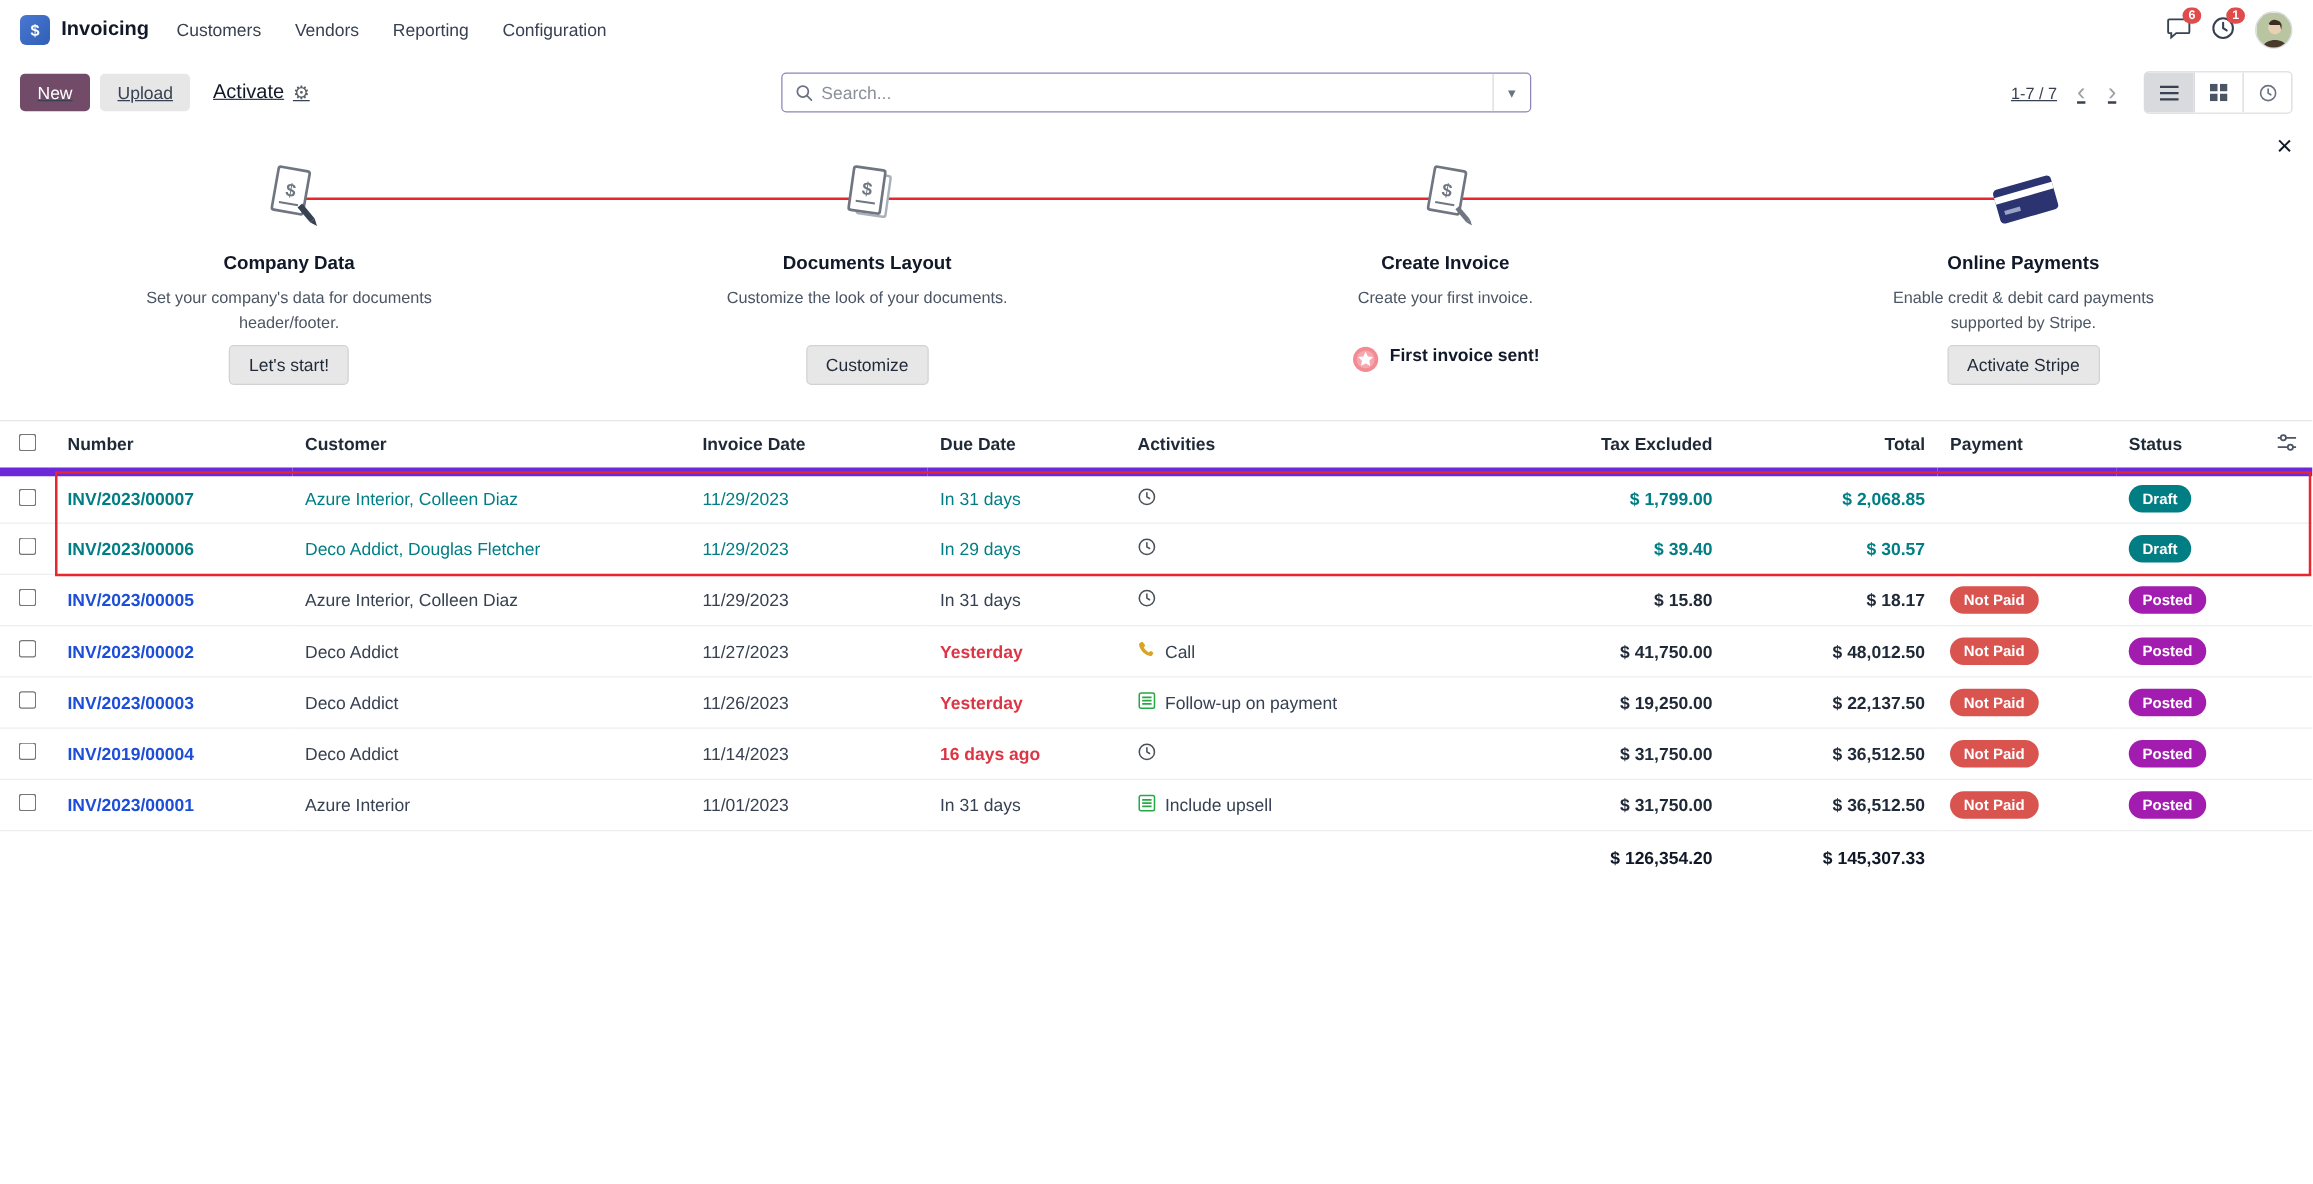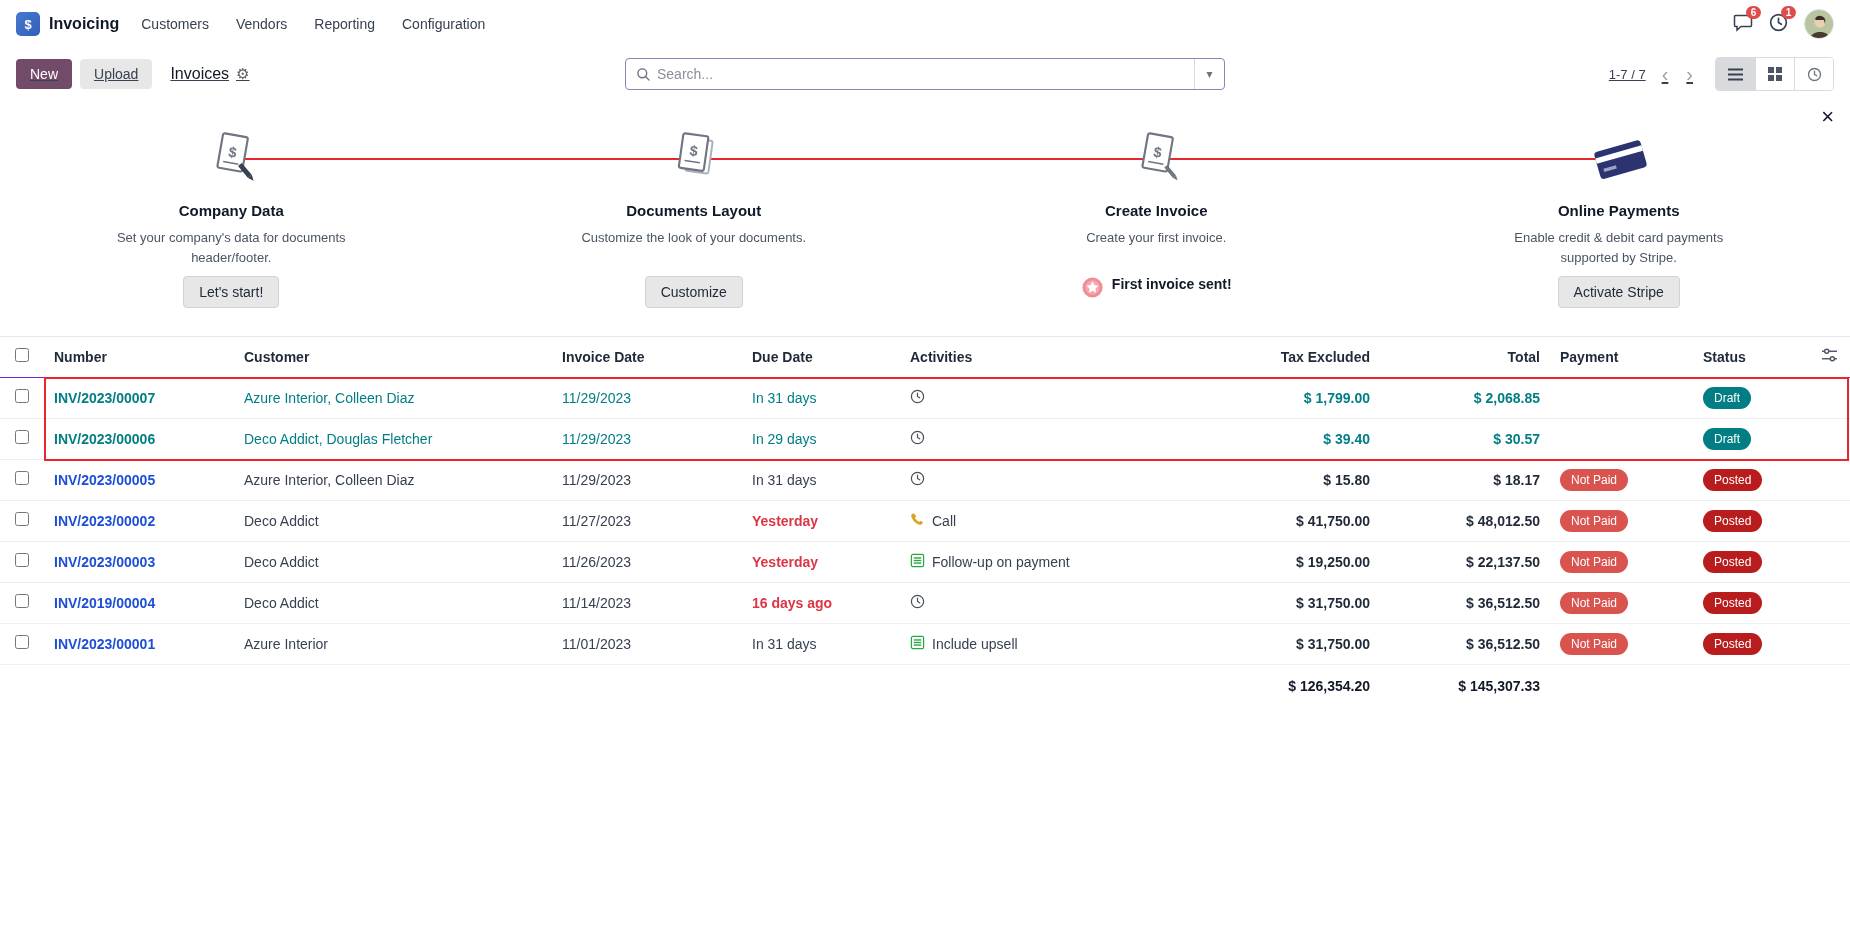--- a/index.html
+++ b/index.html
@@ -53,37 +53,37 @@
   .step-desc { color: #4b5563; font-size: 13px; line-height: 1.5; max-width: 250px; min-height: 42px; }
   .step-action { margin-top: 6px; display: flex; gap: 8px; }
   .btn-light { background: #e7e7e7; border: 1px solid #d2d2d2; color: #1f2937; border-radius: 4px;
     padding: 7px 15px; font-size: 14px; cursor: pointer; font-family: inherit; }
   .done-label { font-weight: 700; color: #111827; font-size: 14px; }
 
   
   .table-wrap { position: relative; }
   table { width: 1850px; border-collapse: collapse; table-layout: fixed; }
   thead th { font-weight: 700; color: #1f2937; text-align: left; padding: 0 10px; height: 40px;
-    border-bottom: 1px solid #6d28d9; font-size: 14px; cursor: pointer; }
+    border-bottom: 7px solid #6d28d9; font-size: 14px; cursor: pointer; }
   tbody td { height: 41px; padding: 0 10px; border-bottom: 1px solid #eceef1; color: #374151; font-size: 14px; }
   .cell-check, .th-check { text-align: center; padding: 0; }
   input[type="checkbox"] { width: 14px; height: 14px; accent-color: #714b67; cursor: pointer; }
   .cell-number { font-weight: 700; color: #1d4ed8; }
   .cell-amount, .th-amount { text-align: right; }
   .cell-amount { font-weight: 700; color: #1f2937; }
   .row-draft td { color: #017e84; }
   .row-draft .cell-number, .row-draft .cell-amount { color: #017e84; }
   .due-overdue { color: #dc3545; font-weight: 700; }
   .cell-activity { white-space: nowrap; }
   .act-wrap { display: flex; align-items: center; gap: 7px; cursor: pointer; }
-  .badge { display: inline-block; border-radius: 20px; padding: 4px 11px; font-size: 12px; font-weight: 400; color: #fff; white-space: nowrap; }
+  .badge { display: inline-block; border-radius: 20px; padding: 4px 11px; font-size: 12px; font-weight: 700; color: #fff; white-space: nowrap; }
   .badge:empty { display: none; }
   .badge-draft { background: #017e84; }
   .badge-notpaid { background: #d9534f; }
-  .badge-posted { background: #b91c1c; }
+  .badge-posted { background: #a21caf; }
   .totals td { border-bottom: none; font-weight: 700; color: #111827; height: 44px; }
   .th-gear { text-align: center; }
   .annotation-box { position: absolute; left: 44px; right: 1px; top: 40px; height: 84px;
     border: 2px solid #e8262d; pointer-events: none; z-index: 4; }
 </style>
 </head>
 <body>
 
 <div class="navbar">
   <div class="app-icon">$</div>
@@ -120,21 +120,21 @@
           <path d="M10 9a5.5 5.5 0 0 1 10.4 1.5L20 14l-1-4-8 0z" fill="#3b2f23"></path>
         </svg>
     </div>
   </div>
 </div>
 
 <div class="control">
   <button class="btn btn-primary">New</button>
   <button class="btn btn-secondary">Upload</button>
   <div class="breadcrumb">
-    <span>Invoices</span>
+    <span>Activate</span>
     <span class="action-gear">⚙</span>
   </div>
 
   <div class="search-wrap">
     <span class="search-icon">
       <svg width="15" height="15" viewBox="0 0 16 16">
           <circle cx="6.7" cy="6.7" r="4.7" fill="none" stroke="#6b7280" stroke-width="1.5"></circle>
           <path d="M10.2 10.2 14 14" stroke="#6b7280" stroke-width="1.5" stroke-linecap="round"></path>
         </svg>
     </span>

